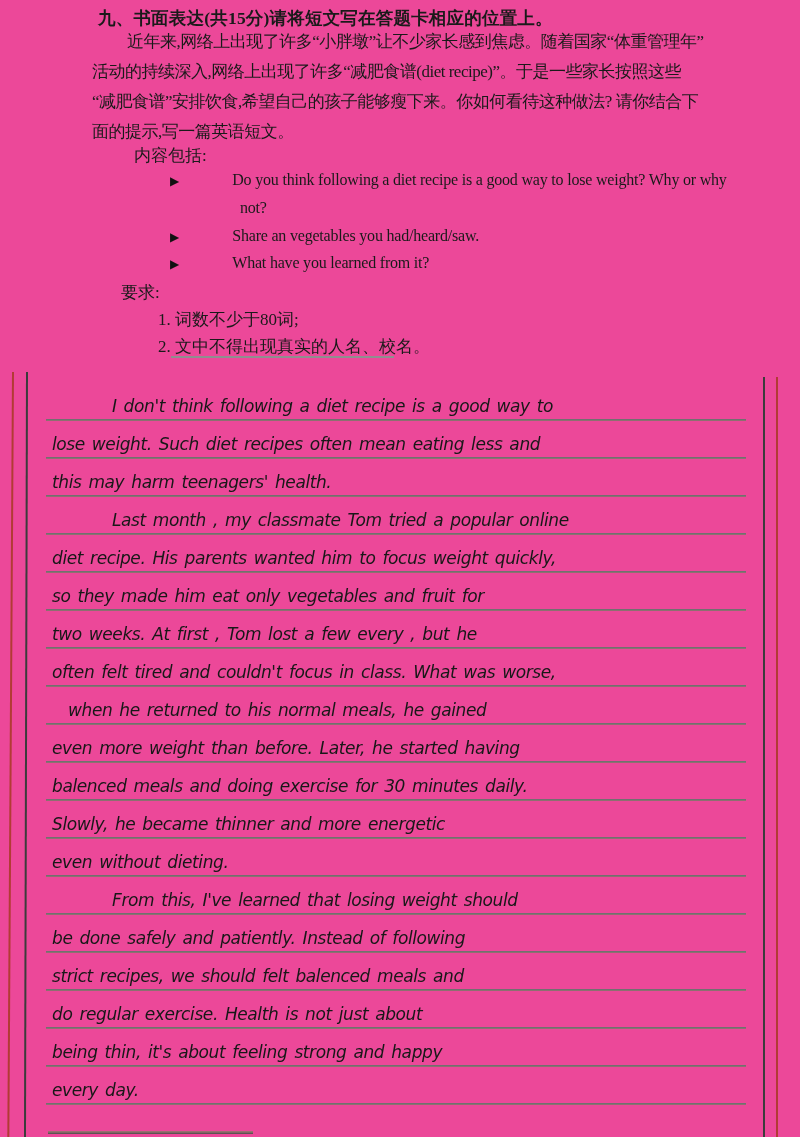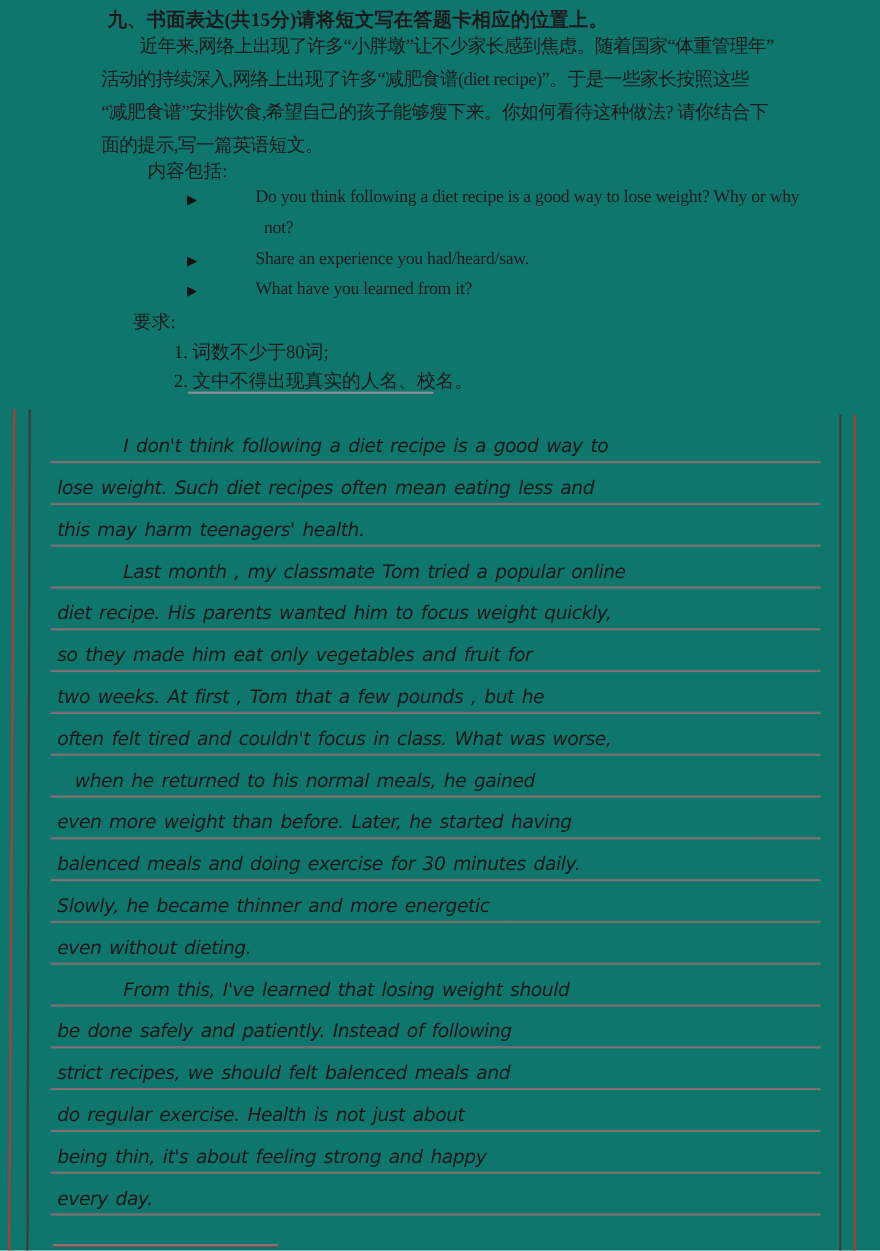--- a/index.html
+++ b/index.html
@@ -1,18 +1,18 @@
 <!DOCTYPE html>
 <html><head>
 <meta charset="utf-8">
 <style>
   html,body { margin:0; padding:0; background:#ffffff; }
   .page {
     position:relative; width:800px; height:1137px; overflow:hidden;
-    background:#0f766e; color:#1a1a1a;
+    background:#ec4899; color:#1a1a1a;
     font-family:"Liberation Serif","DejaVu Sans",serif;
   }
   .abs { position:absolute; }
 
   
   .heading {
     left:98px; top:6px; font-size:17.5px; font-weight:700;
     letter-spacing:0.2px; white-space:nowrap;
   }
   .pline {
@@ -63,21 +63,21 @@
   <div class="abs cn-label" style="left:134px; top:144px;">内容包括:</div>
 
   <div class="abs bullet-row" style="left:170px; top:171px;">
     <span class="tri">▶</span>
     <span class="en">Do you think following a diet recipe is a good way to lose weight? Why or why</span>
   </div>
   <div class="abs en" style="left:196px; top:199px;">not?</div>
 
   <div class="abs bullet-row" style="left:170px; top:227px;">
     <span class="tri">▶</span>
-    <span class="en">Share an experience you had/heard/saw.</span>
+    <span class="en">Share an vegetables you had/heard/saw.</span>
   </div>
 
   <div class="abs bullet-row" style="left:170px; top:254px;">
     <span class="tri">▶</span>
     <span class="en">What have you learned from it?</span>
   </div>
 
   <div class="abs cn-label" style="left:121px; top:281px;">要求:</div>
   <div class="abs cn-label" style="left:158px; top:308px;">1. 词数不少于80词;</div>
   <div class="abs cn-label" style="left:158px; top:335px;">2. 文中不得出现真实的人名、校名。</div>
@@ -110,21 +110,21 @@
       <div class="rule" style="top: 1065px;"></div>
       <div class="rule" style="top: 1103px;"></div>
     </div>
 
   <div class="essay-line" style="top:392px;  left:112px;">I don't think following a diet recipe is a good way to</div>
   <div class="essay-line" style="top:430px;  left:52px;">lose weight. Such diet recipes often mean eating less and</div>
   <div class="essay-line" style="top:468px;  left:52px;">this may harm teenagers' health.</div>
   <div class="essay-line" style="top:506px;  left:112px;">Last month , my classmate Tom tried a popular online</div>
   <div class="essay-line" style="top:544px;  left:52px;">diet recipe. His parents wanted him to focus weight quickly,</div>
   <div class="essay-line" style="top:582px;  left:52px;">so they made him eat only vegetables and fruit for</div>
-  <div class="essay-line" style="top:620px;  left:52px;">two weeks. At first , Tom that a few pounds , but he</div>
+  <div class="essay-line" style="top:620px;  left:52px;">two weeks. At first , Tom lost a few every , but he</div>
   <div class="essay-line" style="top:658px;  left:52px;">often felt tired and couldn't focus in class. What was worse,</div>
   <div class="essay-line" style="top:696px;  left:52px;margin-left:16px;">when he returned to his normal meals, he gained</div>
   <div class="essay-line" style="top:734px;  left:52px;">even more weight than before. Later, he started having</div>
   <div class="essay-line" style="top:772px;  left:52px;">balenced meals and doing exercise for 30 minutes daily.</div>
   <div class="essay-line" style="top:810px;  left:52px;">Slowly, he became thinner and more energetic</div>
   <div class="essay-line" style="top:848px;  left:52px;">even without dieting.</div>
   <div class="essay-line" style="top:886px;  left:112px;">From this, I've learned that losing weight should</div>
   <div class="essay-line" style="top:924px;  left:52px;">be done safely and patiently. Instead of following</div>
   <div class="essay-line" style="top:962px;  left:52px;">strict recipes, we should felt balenced meals and</div>
   <div class="essay-line" style="top:1038px; left:52px;">being thin, it's about feeling strong and happy</div>

